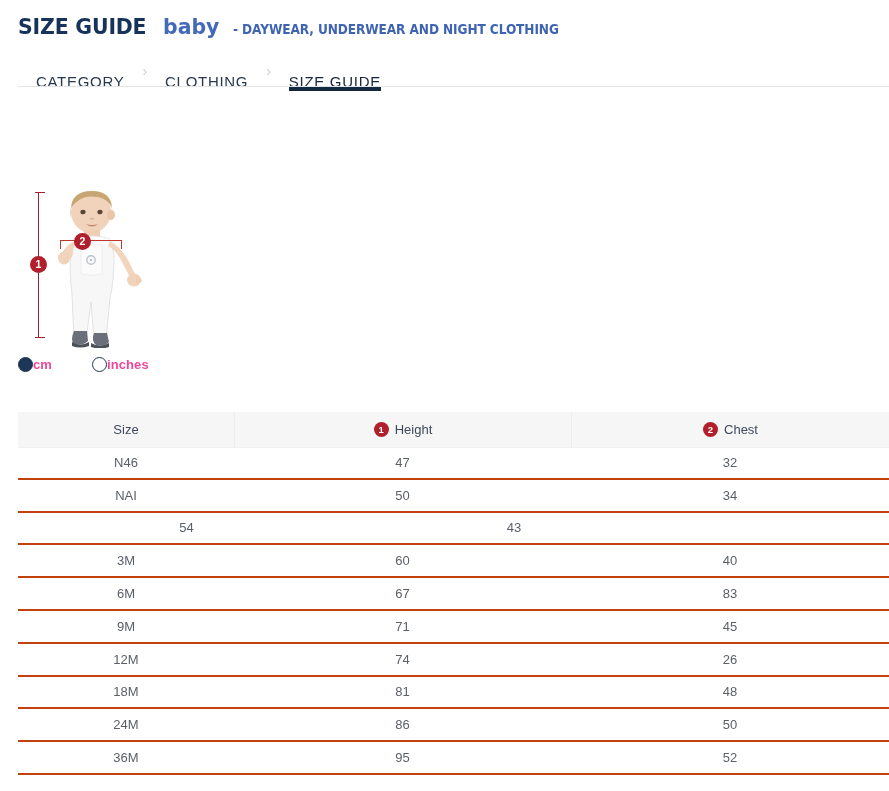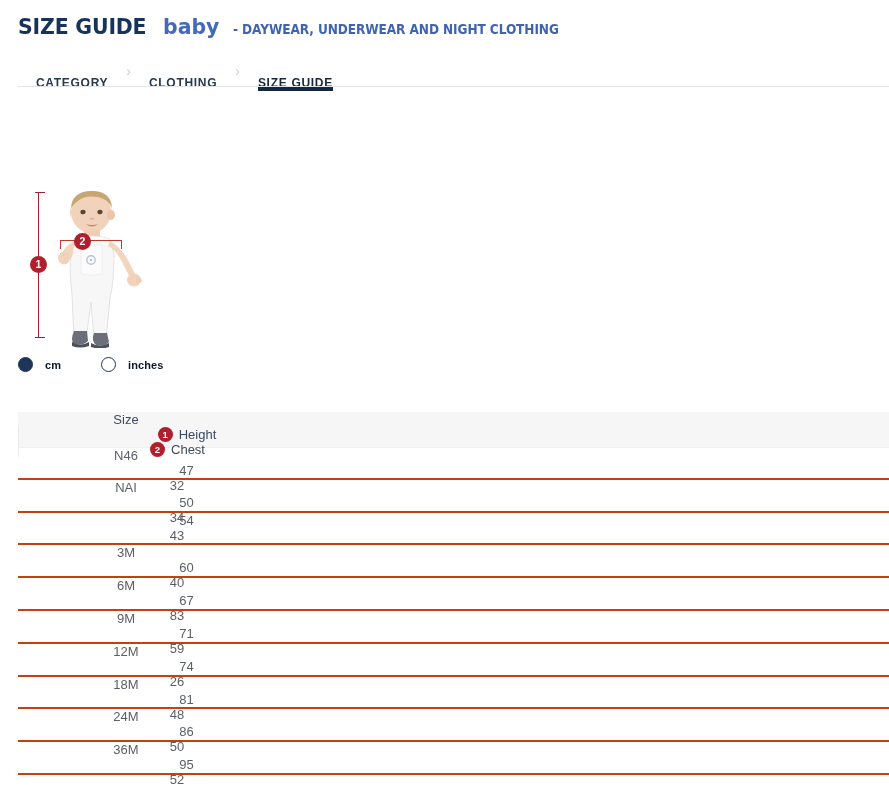--- a/index.html
+++ b/index.html
@@ -50,22 +50,22 @@
   }
 
   
   .crumbs {
     position: relative;
     margin: 14px 0 0 36px;
     display: flex; align-items: flex-end;
     height: 38px;
   }
   .crumb {
-    font-size: 12px;
-    font-weight: 700;
+    font-size: 15px;
+    font-weight: 400;
     letter-spacing: 0.7px;
     color: #27384f;
     padding: 0 0 12px 0;
     cursor: pointer;
     white-space: nowrap;
   }
   .crumb.active { color: #17263c; }
   .crumb-sep {
     color: #c9cfd8;
     font-size: 14px;
@@ -158,34 +158,33 @@
   .radio-group { display: flex; align-items: center; margin-right: 40px; cursor: pointer; }
   .radio-dot {
     width: 15px; height: 15px;
     border-radius: 50%;
     border: 1.5px solid #1d3557;
     background: #fff;
     display: inline-block;
   }
   .radio-dot.checked { background: #1d3557; border-color: #1d3557; }
   .radio-label {
-    font-size: 11px;
-    font-weight: 700;
-    color: #0f172a;
-    margin-left: 12px;
+    font-size: 13px;
+    font-weight: 700;
+    color: #ec4899;
     letter-spacing: 0.1px;
   }
 
   
   .table {
     position: absolute;
     left: 18px; top: 412px;
     width: 871px;
   }
-  .trow { display: flex; width: 100%; flex-direction: column; }
+  .trow { display: flex; width: 100%; }
   .thead {
     background: #f6f6f7;
     height: 35px;
   }
   .thead .tcell {
     font-size: 13px;
     color: #3d4a5c;
     font-weight: 400;
     display: flex; align-items: center; justify-content: center;
   }
@@ -345,21 +344,21 @@
           <div class="tcell col-chest">40</div>
         </div>
         <div class="trow">
           <div class="tcell col-size">6M</div>
           <div class="tcell col-height">67</div>
           <div class="tcell col-chest">83</div>
         </div>
         <div class="trow">
           <div class="tcell col-size">9M</div>
           <div class="tcell col-height">71</div>
-          <div class="tcell col-chest">59</div>
+          <div class="tcell col-chest">45</div>
         </div>
         <div class="trow">
           <div class="tcell col-size">12M</div>
           <div class="tcell col-height">74</div>
           <div class="tcell col-chest">26</div>
         </div>
         <div class="trow">
           <div class="tcell col-size">18M</div>
           <div class="tcell col-height">81</div>
           <div class="tcell col-chest">48</div>

